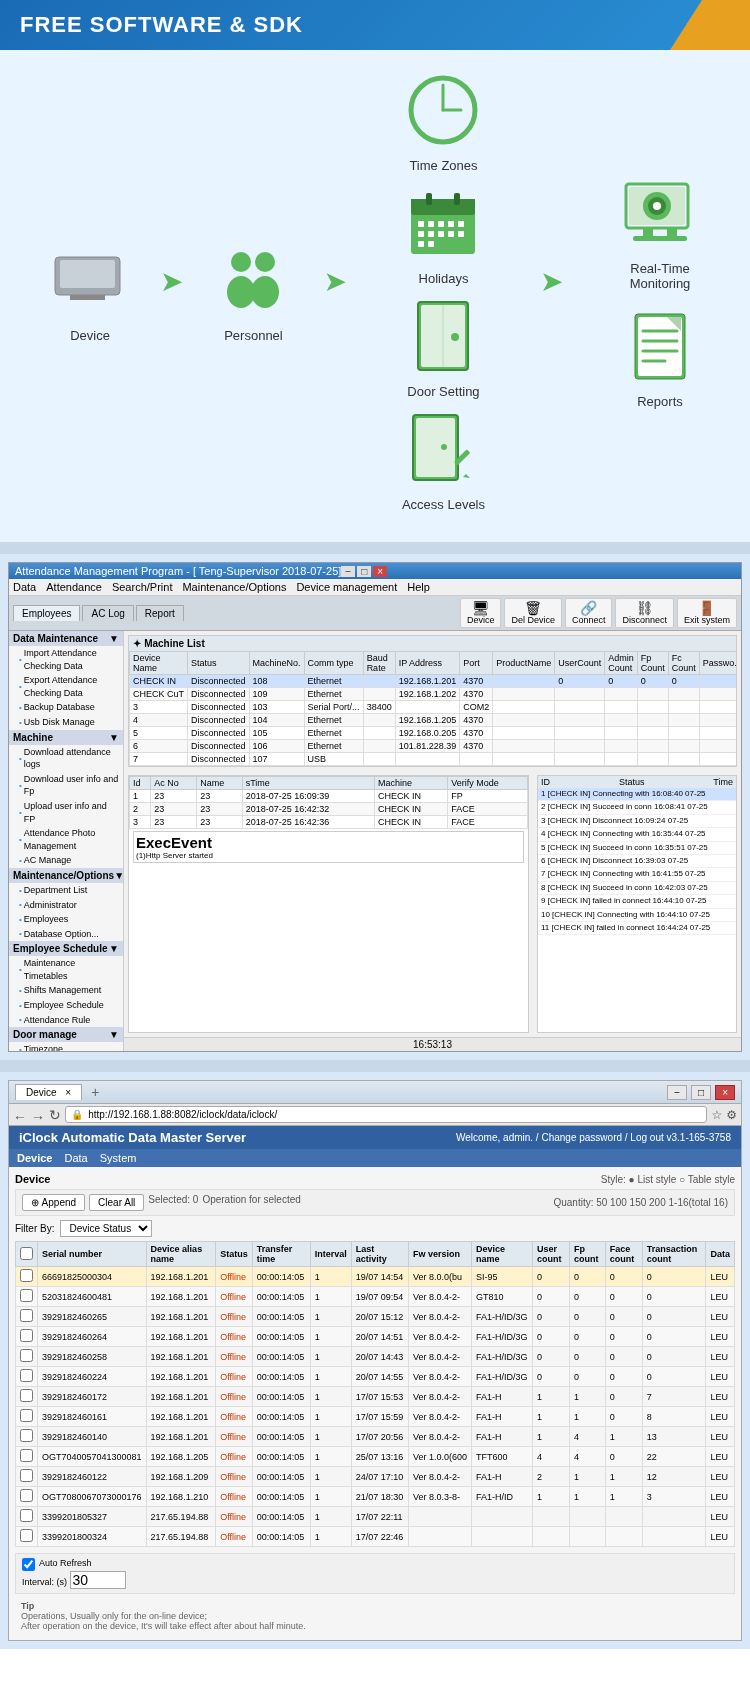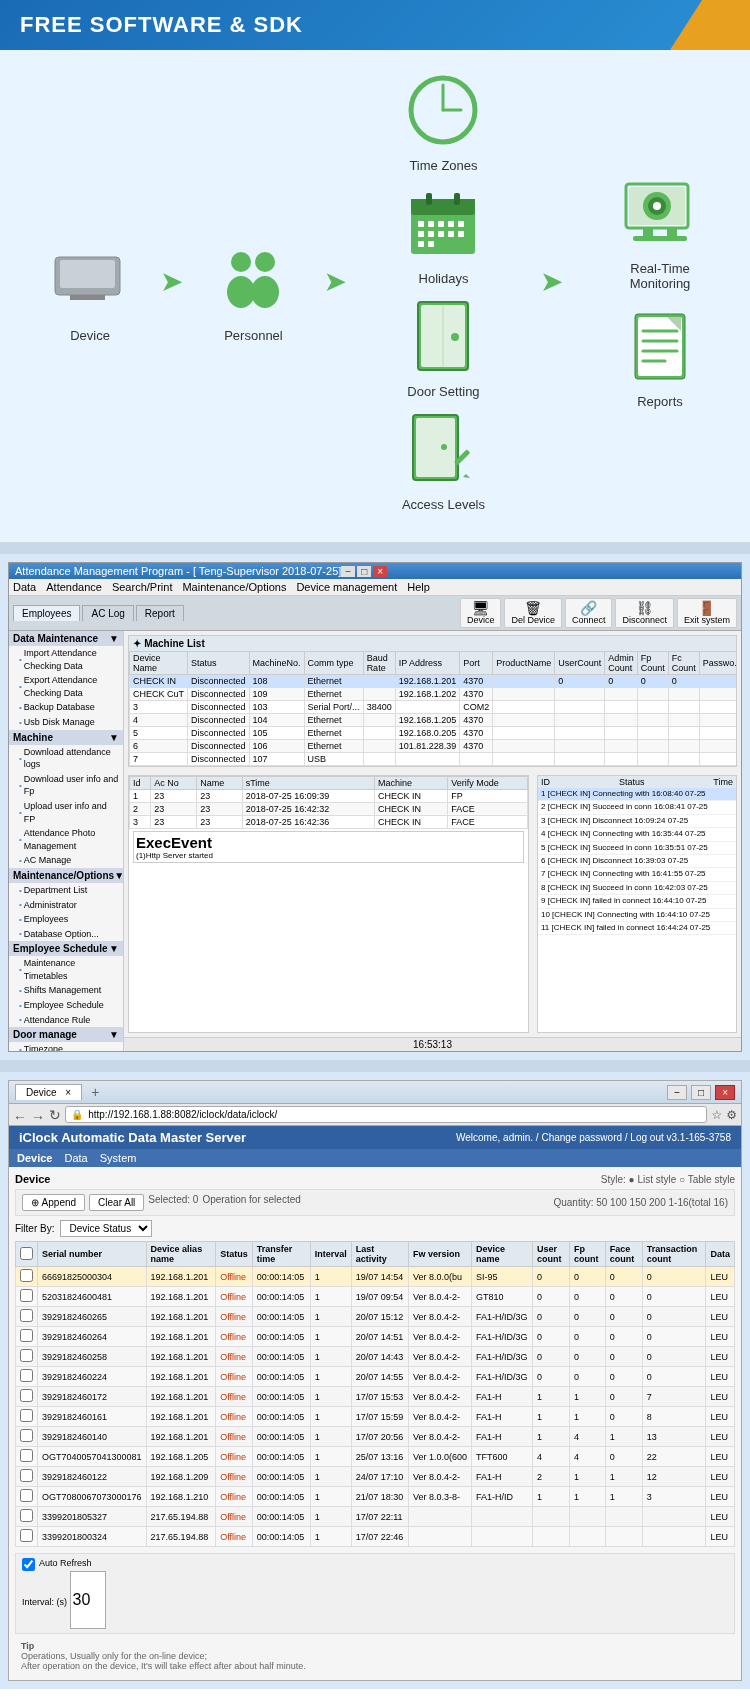--- a/index.html
+++ b/index.html
@@ -1114,21 +1114,21 @@
           </tbody>
         </table>
       </div>
 
       <div class="iclock-footer">
         <label style="display:flex; align-items:flex-start; gap:4px; cursor:pointer;">
           <input type="checkbox" checked="" style="">
           <span>Auto Refresh</span>
         </label>
         <span>Interval: (s)</span>
-        <input type="text" value="30" style="width: 36px; border: 1px solid rgb(170, 170, 170); padding: 19px 2px; font-size: 16px;">
+        <input type="text" value="30" style="width: 56px; border: 1px solid rgb(170, 170, 170); padding: 0 2px; font-size: 14px;">
       </div>
 
       <div class="iclock-footer-tip">
         <strong>Tip</strong><br>
         <span style="color:#666;">Operations, Usually only for the on-line device;<br>After operation on the device, It's will take effect after about half minute.</span>
       </div>
     </div>
   </div>
 </div>
 

